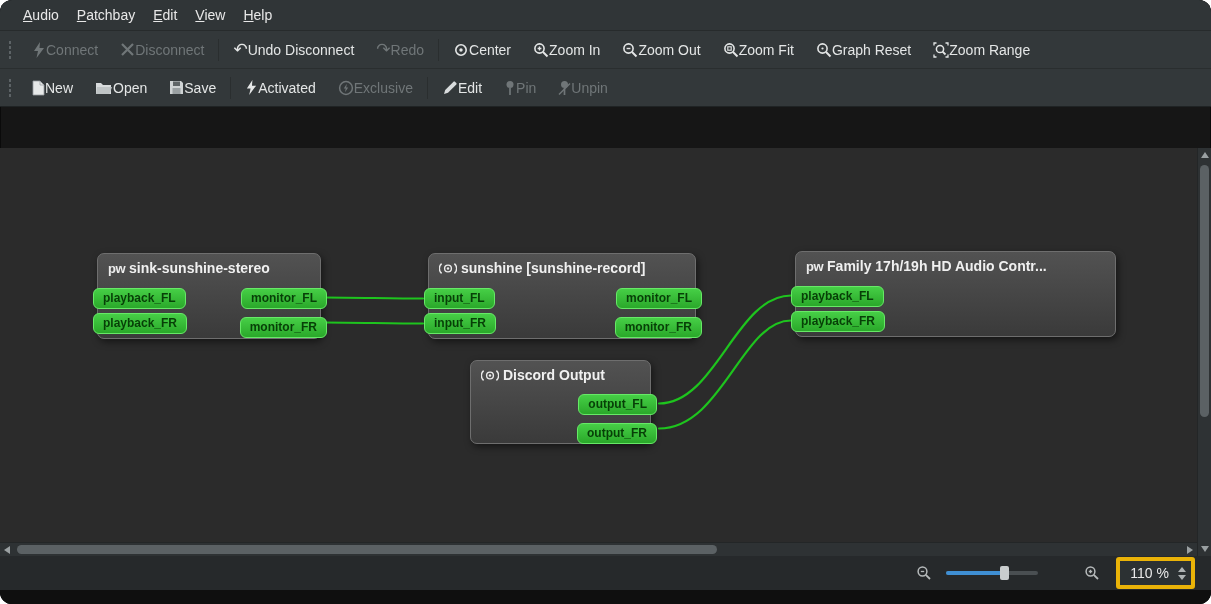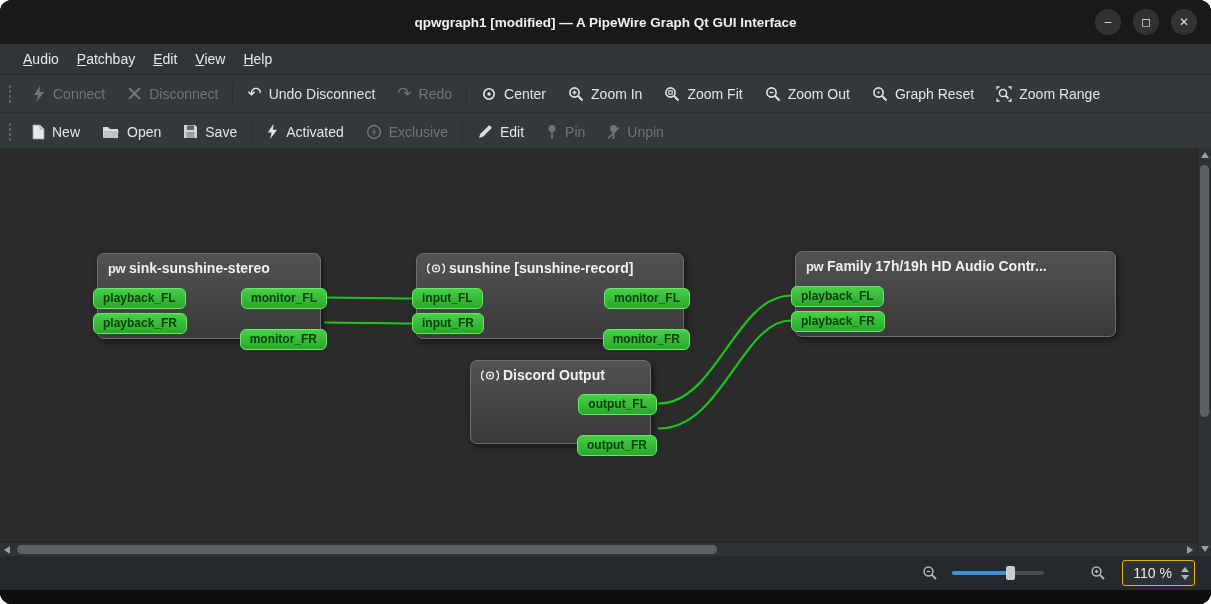--- a/index.html
+++ b/index.html
@@ -14,74 +14,66 @@
   
   .menubar{height:30px;background:#303537;display:flex;align-items:center;padding-left:14px;color:#e8e8e8;font-size:14px;border-bottom:1px solid #272b2c;}
   .menu-item{display:inline-block;padding:4px 9px;}
   .menu-item::first-letter{text-decoration:underline;}
 
   
   .toolbar{height:37px;background:#33383a;display:flex;align-items:center;color:#e4e6e6;font-size:14px;}
   .toolbar.tb1{border-bottom:1px solid #2a2e2f;}
   .toolbar.tb2{border-bottom:1px solid #1f2324;}
   .tb-handle{width:6px;height:22px;margin:0 8px 0 7px;background-image:radial-gradient(#5d6366 1px,transparent 1.3px);background-size:4px 5px;background-position:1px 1px;}
-  .tb-item{display:flex;align-items:center;gap:7px;padding:0 11px;height:100%;white-space:nowrap;}
+  .tb-item{display:flex;align-items:center;padding:0 11px;height:100%;white-space:nowrap;}
   .tb-item.disabled{color:#707678;}
   .tb-item svg{display:block;flex:none;}
   .tb-sep{width:1px;height:22px;background:#2a2e2f;margin:0 3px;}
   .glyph-icon{font-size:17px;line-height:16px;}
   .combo{display:flex;align-items:center;gap:7px;background:#2e3336;border:1px solid #565d61;border-radius:3px;padding:3px 9px;margin:0 10px;color:#e8eaea;}
   .combo-arrow{width:0;height:0;border-left:4px solid transparent;border-right:4px solid transparent;border-top:5px solid #c9cccd;margin-left:5px;}
 
   
   .canvas{position:absolute;top:148px;left:0;width:1211px;height:408px;background:#2b2b2b;}
   .wires{position:absolute;left:0;top:0;pointer-events:none;}
   .node{position:absolute;border-radius:7px;background:linear-gradient(#525252,#3a3a3a);border:1px solid #6e6e6e;box-shadow:2px 3px 7px rgba(0,0,0,.5);box-sizing:border-box;}
   .node-header{display:flex;align-items:center;gap:4px;padding:6px 10px 4px 10px;color:#f0f0f0;font-weight:bold;font-size:14px;white-space:nowrap;overflow:hidden;}
   .pw-glyph{font-size:13px;font-weight:bold;color:#ececec;letter-spacing:-0.5px;}
   .ports-left{position:absolute;left:-5px;display:flex;flex-direction:column;gap:4px;align-items:flex-start;}
-  .ports-right{position:absolute;right:-7px;display:flex;flex-direction:column;gap:20px;align-items:flex-end;}
+  .ports-right{position:absolute;right:-7px;display:flex;flex-direction:column;gap:8px;align-items:flex-end;}
   .port{height:21px;line-height:19px;padding:0 9px;border-radius:6px;background:linear-gradient(#46cf46,#2aa82a);border:1px solid #67e967;color:#073f07;font-size:12px;font-weight:bold;box-sizing:border-box;white-space:nowrap;}
 
   
   .vscroll{position:absolute;right:0;top:0;width:14px;height:408px;background:#2e3234;border-left:1px solid #232627;box-sizing:border-box;}
   .vscroll .thumb{position:absolute;left:2px;right:2px;top:17px;height:252px;background:#5b6164;border-radius:5px;}
   .hscroll{position:absolute;left:0;bottom:0;height:14px;width:1197px;background:#2e3234;border-top:1px solid #232627;box-sizing:border-box;}
   .hscroll .thumb{position:absolute;top:2px;bottom:2px;left:17px;width:700px;background:#5b6164;border-radius:5px;}
   .arr{position:absolute;width:0;height:0;}
   .arr.up{left:3px;top:4px;border-left:4px solid transparent;border-right:4px solid transparent;border-bottom:6px solid #9aa0a2;}
   .arr.down{left:3px;bottom:4px;border-left:4px solid transparent;border-right:4px solid transparent;border-top:6px solid #9aa0a2;}
   .arr.left{left:4px;top:3px;border-top:4px solid transparent;border-bottom:4px solid transparent;border-right:6px solid #9aa0a2;}
   .arr.right{right:4px;top:3px;border-top:4px solid transparent;border-bottom:4px solid transparent;border-left:6px solid #9aa0a2;}
 
   
   .statusbar{position:absolute;top:556px;left:0;width:1211px;height:34px;background:#26292b;display:flex;align-items:center;justify-content:flex-end;gap:10px;padding-right:16px;box-sizing:border-box;}
   .window-bottom{position:absolute;bottom:0;left:0;width:100%;height:14px;background:#0f0f0f;}
   .slider{width:92px;height:4px;background:#4a4f52;border-radius:2px;position:relative;margin:0 4px;}
   .slider-fill{width:58px;height:4px;background:#3f8fd4;border-radius:2px;}
   .slider-thumb{position:absolute;left:54px;top:-5px;width:9px;height:14px;background:#c9cdce;border-radius:2px;}
-  .spinbox{display:flex;align-items:center;background:#2c3133;border:1px solid #eab308;border-radius:3px;height:24px;padding:0 5px 0 10px;color:#eaeaea;font-size:14px;gap:9px;margin-left:6px;}
+  .spinbox{display:flex;align-items:center;background:#2c3133;border:4px solid #eab308;border-radius:3px;height:24px;padding:0 5px 0 10px;color:#eaeaea;font-size:14px;gap:9px;margin-left:6px;}
   .spin-arrows{display:flex;flex-direction:column;gap:3px;}
   .tri-up{width:0;height:0;border-left:4px solid transparent;border-right:4px solid transparent;border-bottom:5px solid #aeb3b4;}
   .tri-down{width:0;height:0;border-left:4px solid transparent;border-right:4px solid transparent;border-top:5px solid #aeb3b4;}
   .status-gap{width:22px;}
 </style>
 </head>
 <body>
 
 <div class="window">
 
-  <div class="titlebar">
-    <div class="title-text">qpwgraph1 [modified] — A PipeWire Graph Qt GUI Interface</div>
-    <div class="win-btns">
-      <div class="win-btn">–</div>
-      <div class="win-btn">◻</div>
-      <div class="win-btn">✕</div>
-    </div>
-  </div>
 
   <div class="menubar">
     <span class="menu-item">Audio</span>
     <span class="menu-item">Patchbay</span>
     <span class="menu-item">Edit</span>
     <span class="menu-item">View</span>
     <span class="menu-item">Help</span>
   </div>
 
   <div class="toolbar tb1">
@@ -125,31 +117,31 @@
           <circle cx="6.5" cy="6.5" r="4.6" fill="none" stroke="currentColor" stroke-width="1.6"></circle>
           <line x1="10" y1="10" x2="14.5" y2="14.5" stroke="currentColor" stroke-width="2"></line>
           <path d="M6.5 4.6 V8.4 M4.6 6.5 H8.4" stroke="currentColor" stroke-width="1.4" fill="none"></path>
         </svg>
       <span>Zoom In</span>
     </div>
     <div class="tb-item">
       <svg width="16" height="16" viewBox="0 0 16 16">
           <circle cx="6.5" cy="6.5" r="4.6" fill="none" stroke="currentColor" stroke-width="1.6"></circle>
           <line x1="10" y1="10" x2="14.5" y2="14.5" stroke="currentColor" stroke-width="2"></line>
-          <rect x="4.8" y="4.8" width="3.4" height="3.4" fill="none" stroke="currentColor" stroke-width="1.1"></rect>
-        </svg>
-      <span>Zoom Fit</span>
+          <path d="M4.6 6.5 H8.4" stroke="currentColor" stroke-width="1.4" fill="none"></path>
+        </svg>
+      <span>Zoom Out</span>
     </div>
     <div class="tb-item">
       <svg width="16" height="16" viewBox="0 0 16 16">
           <circle cx="6.5" cy="6.5" r="4.6" fill="none" stroke="currentColor" stroke-width="1.6"></circle>
           <line x1="10" y1="10" x2="14.5" y2="14.5" stroke="currentColor" stroke-width="2"></line>
-          <path d="M4.6 6.5 H8.4" stroke="currentColor" stroke-width="1.4" fill="none"></path>
-        </svg>
-      <span>Zoom Out</span>
+          <rect x="4.8" y="4.8" width="3.4" height="3.4" fill="none" stroke="currentColor" stroke-width="1.1"></rect>
+        </svg>
+      <span>Zoom Fit</span>
     </div>
     <div class="tb-item">
       <svg width="16" height="16" viewBox="0 0 16 16">
           <circle cx="6.5" cy="6.5" r="4.6" fill="none" stroke="currentColor" stroke-width="1.6"></circle>
           <line x1="10" y1="10" x2="14.5" y2="14.5" stroke="currentColor" stroke-width="2"></line>
           <circle cx="6.5" cy="6.5" r="1.1" fill="currentColor"></circle>
         </svg>
       <span>Graph Reset</span>
     </div>
     <div class="tb-item">
@@ -248,21 +240,21 @@
       <div class="ports-left" style="top:34px;">
         <span class="port">playback_FL</span>
         <span class="port">playback_FR</span>
       </div>
       <div class="ports-right" style="top:34px;">
         <span class="port">monitor_FL</span>
         <span class="port">monitor_FR</span>
       </div>
     </div>
 
-    <div class="node" style="left:416px;top:105px;width:268px;height:86px;">
+    <div class="node" style="left:428px;top:105px;width:268px;height:86px;">
       <div class="node-header">
         <svg width="18" height="15" viewBox="0 0 18 15">
             <path d="M2.6 2.6 a6.5 6.5 0 0 0 0 9.8" fill="none" stroke="#ececec" stroke-width="1.4"></path>
             <path d="M15.4 2.6 a6.5 6.5 0 0 1 0 9.8" fill="none" stroke="#ececec" stroke-width="1.4"></path>
             <circle cx="9" cy="7.5" r="3.4" fill="none" stroke="#ececec" stroke-width="1.4"></circle>
             <circle cx="9" cy="7.5" r="1.2" fill="#ececec"></circle>
           </svg>
         <span>sunshine [sunshine-record]</span>
       </div>
       <div class="ports-left" style="top:34px;">

